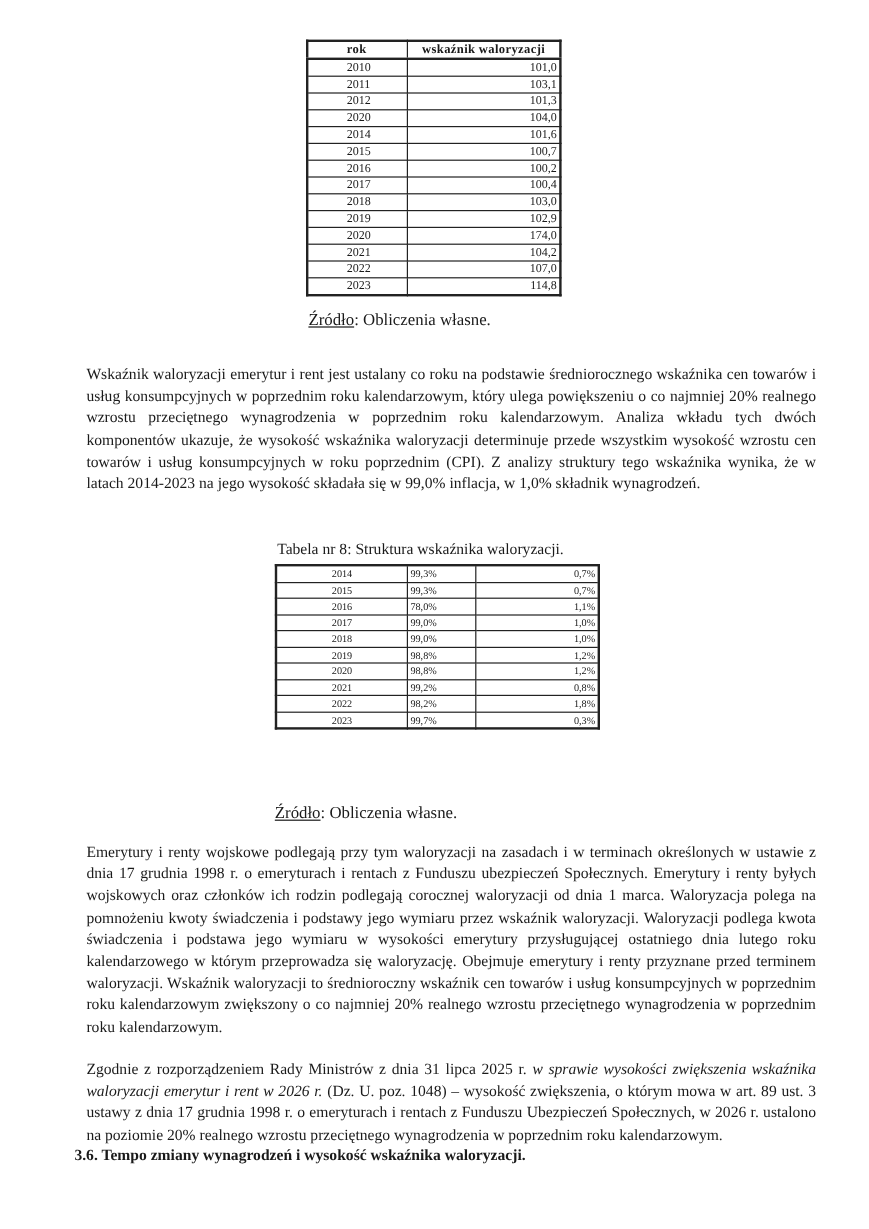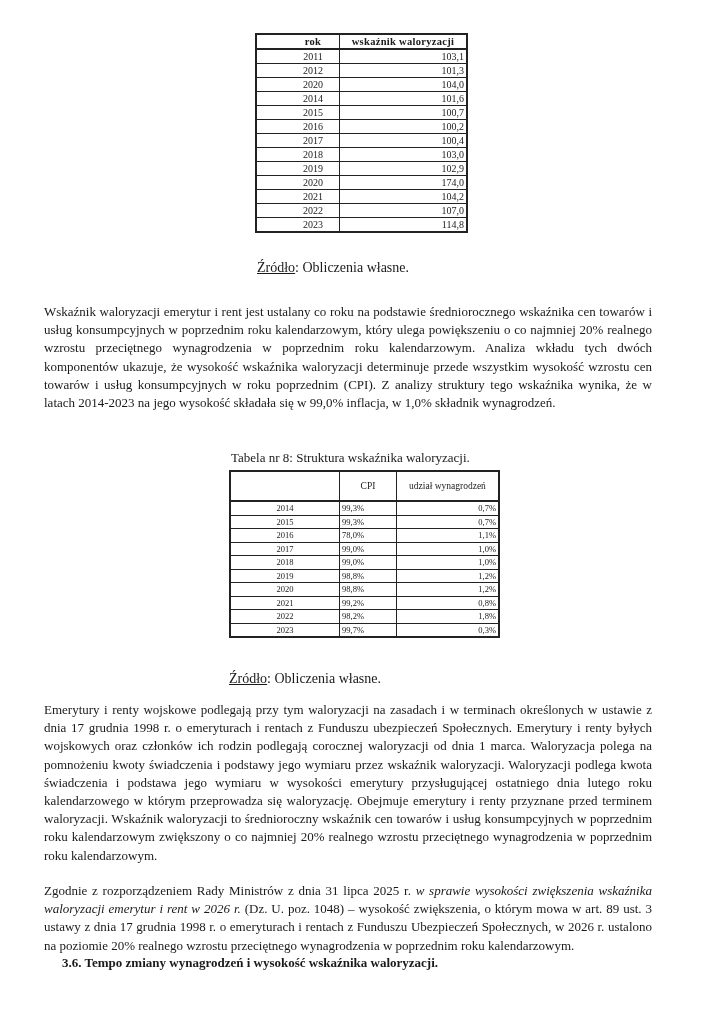--- a/index.html
+++ b/index.html
@@ -7,32 +7,32 @@
     width: 724px; height: 1024px; position: relative; overflow: hidden;
     font-family: "Liberation Serif", serif; color: #1a1a1a;
   }
   .abs { position: absolute; }
 
   
   table { border-collapse: collapse; }
   #t1 { left: 255px; top: 33px; width: 213px; font-size: 10px; }
   #t1 td, #t1 th { border: 1px solid #222; padding: 0 2px; height: 13px; line-height: 13px; }
   #t1 th { font-weight: bold; font-size: 10.5px; letter-spacing: 0.3px; }
-  #t1 th.yr, #t1 td.yr { width: 48px; text-align: center; padding-left: 32px; }
+  #t1 th.yr, #t1 td.yr { width: 48px; text-align: left; padding-left: 32px; }
   #t1 td.val { text-align: right; }
   #t1 tr.head th { border-bottom: 2px solid #222; }
   #t1 tr.avg td { font-weight: bold; font-size: 11px; border-top: 2px solid #222; height: 14px; letter-spacing: 0.3px; }
   #t1 { border: 2px solid #222; }
 
   .source { font-size: 14px; }
   .source u { text-decoration: underline; }
 
   
   .para {
-    left: 44px; width: 608px; font-size: 13px; line-height: 18.2px;
+    left: 72px; width: 608px; font-size: 13px; line-height: 18.2px;
     text-align: justify; text-align-last: left;
   }
   .para i { font-style: italic; }
 
   
   #t2caption { left: 231px; top: 450px; font-size: 13px; }
   #t2 { left: 229px; top: 470px; width: 271px; font-size: 8.5px; border: 2px solid #222; }
   #t2 td, #t2 th { border: 1px solid #222; padding: 0 2px; height: 12.5px; line-height: 12px; }
   #t2 th { font-weight: normal; font-size: 9.5px; height: 28px; }
   #t2 .c1 { width: 104px; text-align: center; }
@@ -47,20 +47,24 @@
 </style>
 </head>
 <body>
 
 <table id="t1" class="abs">
   <tbody>
       <tr class="head">
     <th class="yr">rok</th>
     <th>wskaźnik waloryzacji</th>
   </tr>
+  <tr>
+        <td class="yr">2010</td>
+        <td class="val">101,0</td>
+      </tr>
   <tr>
         <td class="yr">2011</td>
         <td class="val">103,1</td>
       </tr>
   <tr>
         <td class="yr">2012</td>
         <td class="val">101,3</td>
       </tr>
   <tr>
         <td class="yr">2020</td>
@@ -108,25 +112,20 @@
       </tr>
 </tbody>
   </table>
 <div class="abs source" style="left:257px; top:260px;"><u>Źródło</u><span>: Obliczenia własne.</span></div>
 
 <div class="abs para" style="top:303px;">Wskaźnik waloryzacji emerytur i rent jest ustalany co roku na podstawie średniorocznego wskaźnika cen towarów i usług konsumpcyjnych w poprzednim roku kalendarzowym, który ulega powiększeniu o co najmniej 20% realnego wzrostu przeciętnego wynagrodzenia w poprzednim roku kalendarzowym. Analiza wkładu tych dwóch komponentów ukazuje, że wysokość wskaźnika waloryzacji determinuje przede wszystkim wysokość wzrostu cen towarów i usług konsumpcyjnych w roku poprzednim (CPI). Z analizy struktury tego wskaźnika wynika, że w latach 2014-2023 na jego wysokość składała się w 99,0% inflacja, w 1,0% składnik wynagrodzeń.</div>
 
 <div id="t2caption" class="abs">Tabela nr 8: Struktura wskaźnika waloryzacji.</div>
 <table id="t2" class="abs">
   <tbody>
-      <tr class="head">
-    <th class="c1"></th>
-    <th class="c2">CPI</th>
-    <th class="c3">udział wynagrodzeń</th>
-  </tr>
   <tr>
         <td class="c1">2014</td>
         <td class="c2">99,3%</td>
         <td class="c3">0,7%</td>
       </tr>
   <tr>
         <td class="c1">2015</td>
         <td class="c2">99,3%</td>
         <td class="c3">0,7%</td>
       </tr>

